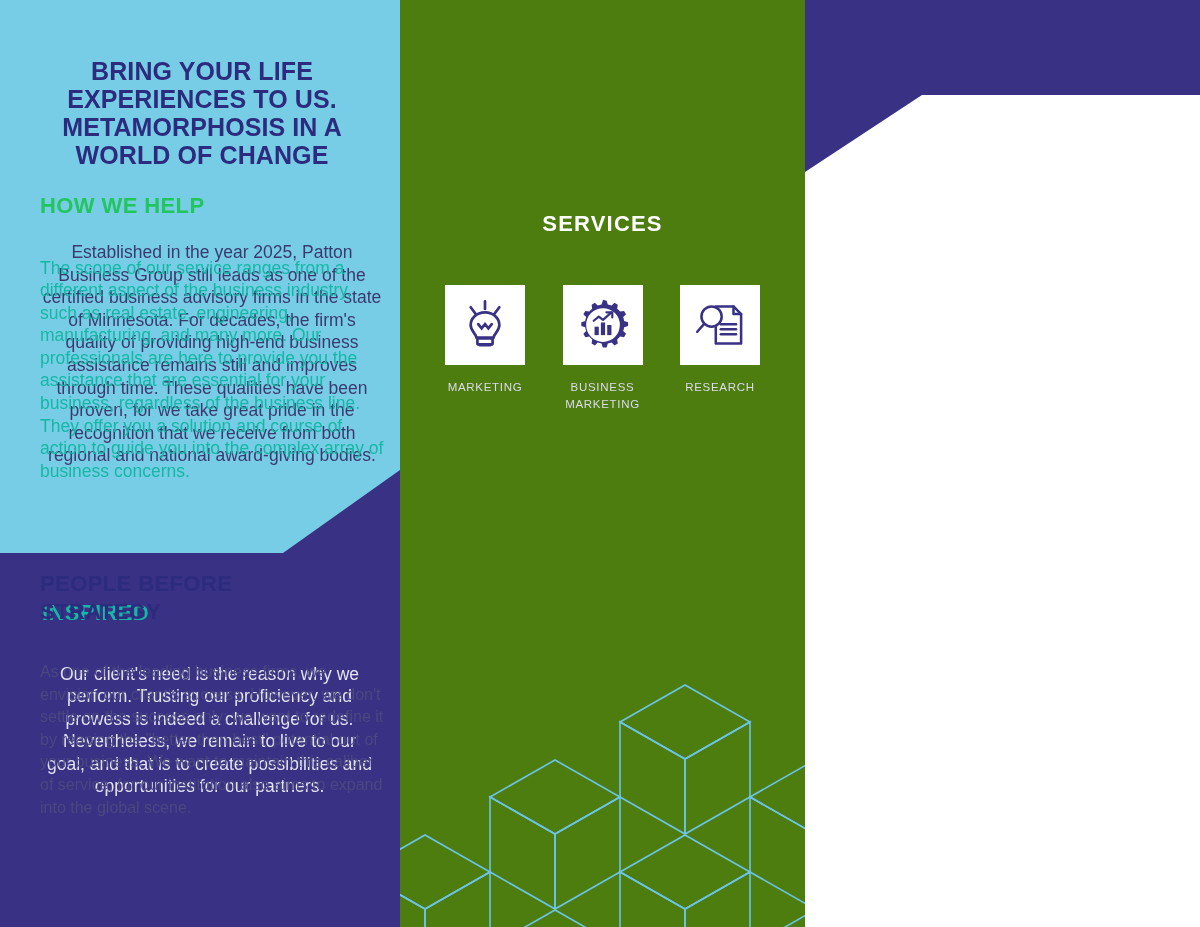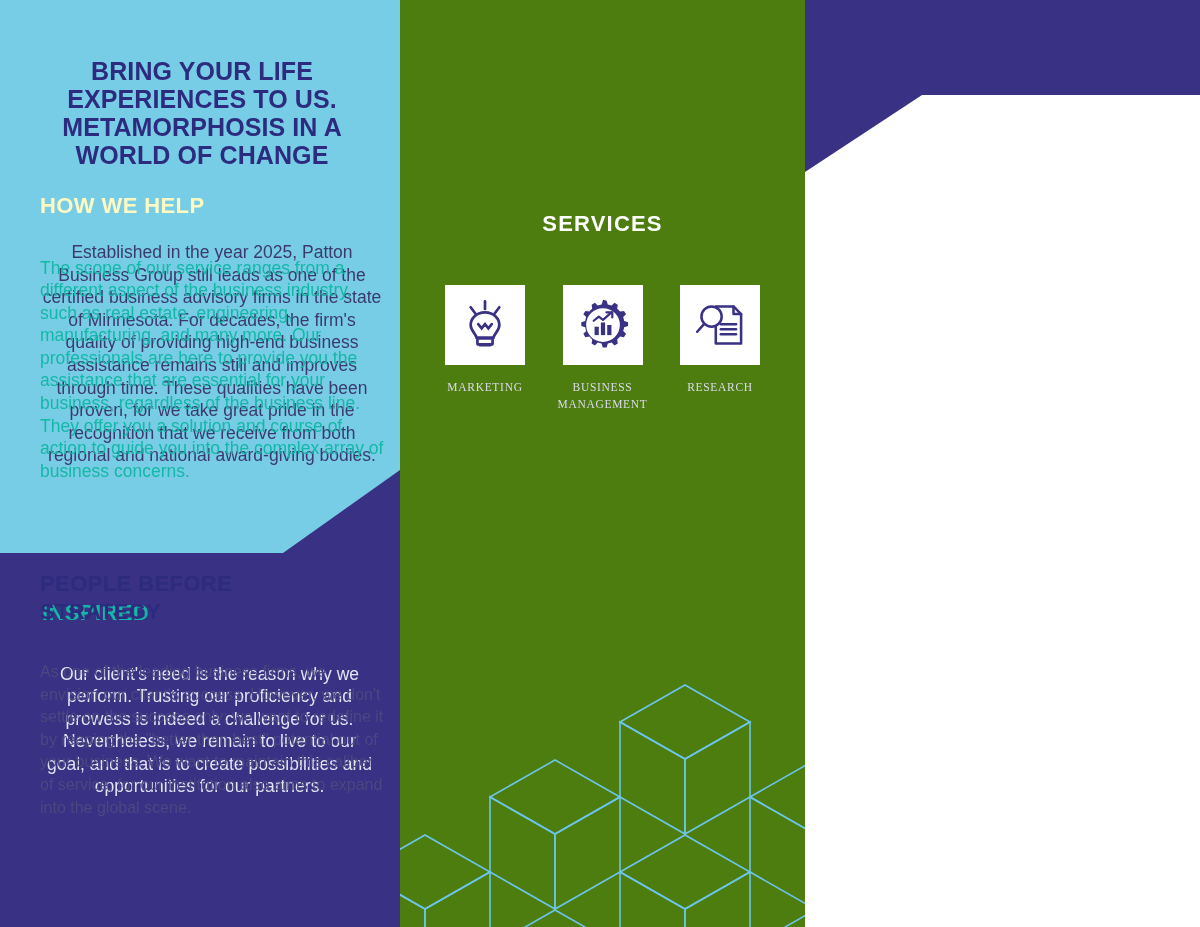--- a/index.html
+++ b/index.html
@@ -64,37 +64,37 @@
     position:absolute;left:30px;top:285px;width:345px;
     display:flex;justify-content:space-between;align-items:flex-start;
   }
   .service-item{width:110px;display:flex;flex-direction:column;align-items:center;}
   .service-tile{
     width:80px;height:80px;background:#ffffff;
     display:flex;align-items:center;justify-content:center;
   }
   .service-label{
     margin-top:14px;text-align:center;
-    color:#dcdbee;font-size:11.5px;letter-spacing:.7px;line-height:17px;font-family:Liberation Serif, serif;
+    color:#dcdbee;font-size:11.5px;letter-spacing:.7px;line-height:17px;
   }
   #services-body{
     position:absolute;left:42px;top:432px;width:345px;
     color:#e4e3f2;font-size:17.5px;line-height:22.6px;
   }
 
   
   #right-panel{
     position:absolute;left:805px;top:0;width:395px;height:927px;
     background:#ffffff;
     -webkit-clip-path:polygon(0 172px, 117px 95px, 395px 95px, 395px 927px, 0 927px);
     clip-path:polygon(0 172px, 117px 95px, 395px 95px, 395px 927px, 0 927px);
   }
   #how-we-help-heading{
     position:absolute;left:40px;top:175px;
-    color:#fef9c3;font-size:22px;font-weight:bold;letter-spacing:.4px;
+    color:#22c55e;font-size:22px;font-weight:bold;letter-spacing:.4px;
   }
   #how-we-help-body{
     position:absolute;left:40px;top:239px;width:348px;
     color:#14b8a6;font-size:17.5px;line-height:22.6px;
   }
   #people-heading{
     position:absolute;left:40px;top:552px;width:300px;
     color:#2d2b7e;font-size:22px;font-weight:bold;letter-spacing:.4px;line-height:28px;
   }
   #people-body{
@@ -199,21 +199,21 @@
               <rect x="22" y="34" width="5" height="10"></rect>
               <rect x="29.5" y="29" width="5" height="15"></rect>
               <rect x="37" y="32" width="5" height="12"></rect>
             </g>
             <g stroke="#383184" stroke-width="2.6" fill="none" stroke-linecap="round" stroke-linejoin="round">
               <polyline points="21,27 27,22 32,26 42,17"></polyline>
               <polyline points="36,17 43,17 43,23"></polyline>
             </g>
           </svg>
         </div>
-        <div class="service-label">BUSINESS MANAGEMENT</div>
+        <div class="service-label">BUSINESS MARKETING</div>
       </div>
 
       <div class="service-item">
         <div class="service-tile">
           <svg width="54" height="54" viewBox="0 0 64 64">
             <g stroke="#383184" stroke-width="3" fill="none" stroke-linecap="round" stroke-linejoin="round">
               <path d="M27 10 L48 10 L57 19 L57 54 L27 54 Z"></path>
               <path d="M48 10 L48 19 L57 19"></path>
               <line x1="33" y1="31" x2="51" y2="31"></line>
               <line x1="33" y1="37" x2="51" y2="37"></line>

